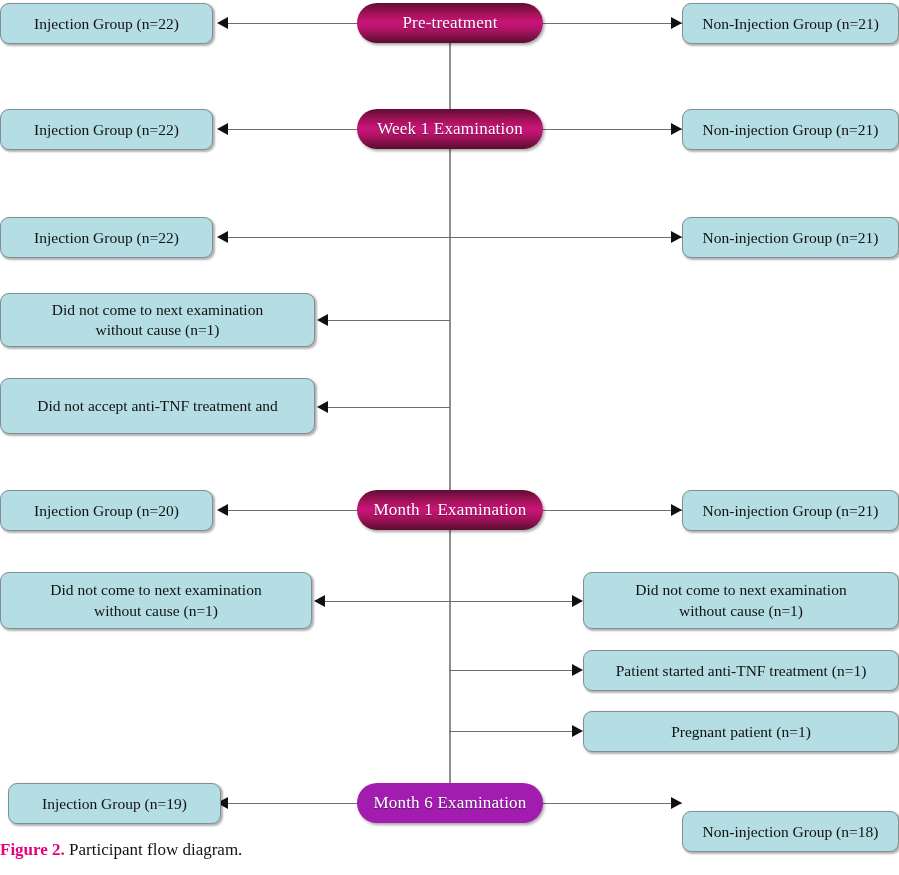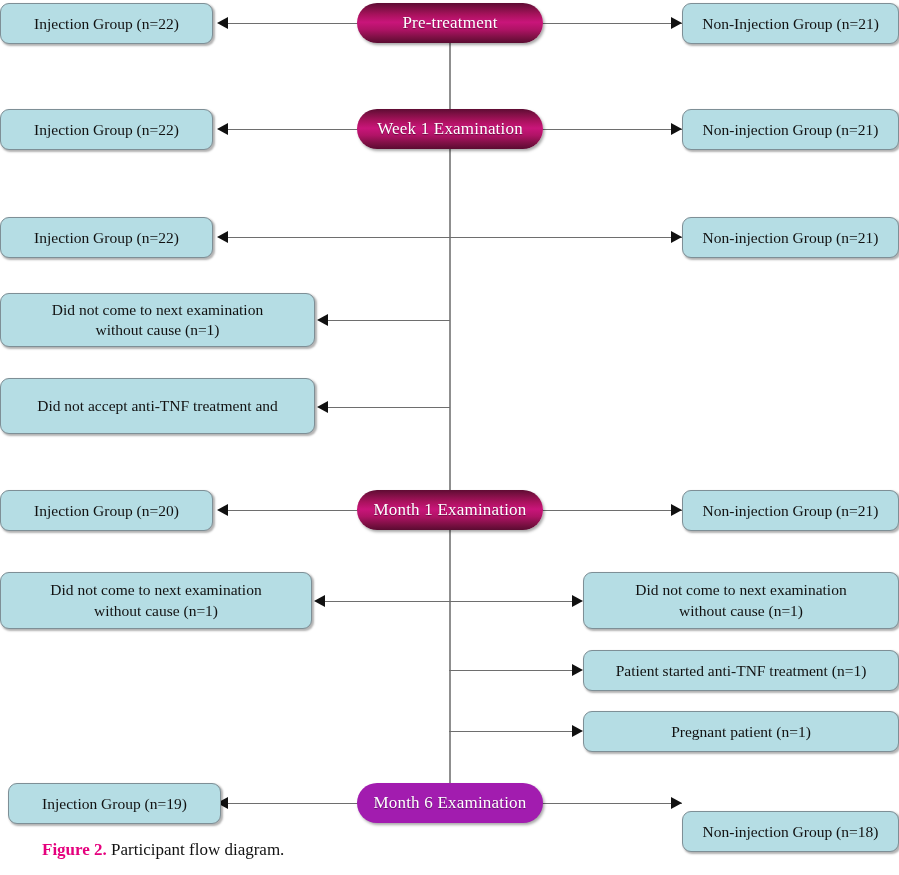--- a/index.html
+++ b/index.html
@@ -43,21 +43,21 @@
         background:linear-gradient(to bottom,
            #5e0c33 0%, #7d1044 12%, #aa125e 30%,
            #c9157a 48%, #b01366 66%, #7d1044 86%, #5a0b31 100%);
         box-shadow:1.5px 2px 3px rgba(0,0,0,.35);
         text-shadow:0 1px 1px rgba(0,0,0,.45);
         z-index:3;}
   .pill.flat{background:#a21caf;box-shadow:1.5px 2px 3px rgba(0,0,0,.35);}
 
   
   #caption{position:absolute;left:0;top:840px;width:850px;
-           font-family:"Liberation Serif","DejaVu Serif",serif;color:#111;margin-left:42px;}
+           font-family:"Liberation Serif","DejaVu Serif",serif;color:#111;}
   #caption .line1{font-size:17px;line-height:20px;}
   #caption .figlabel{color:#e5007d;font-weight:bold;}
   #caption .line2{font-size:12.5px;line-height:15px;margin-top:1px;}
 </style>
 </head>
 <body>
 
 <div id="diagram">
 
   <div class="spine" style="top:30px;height:460px;"></div>

